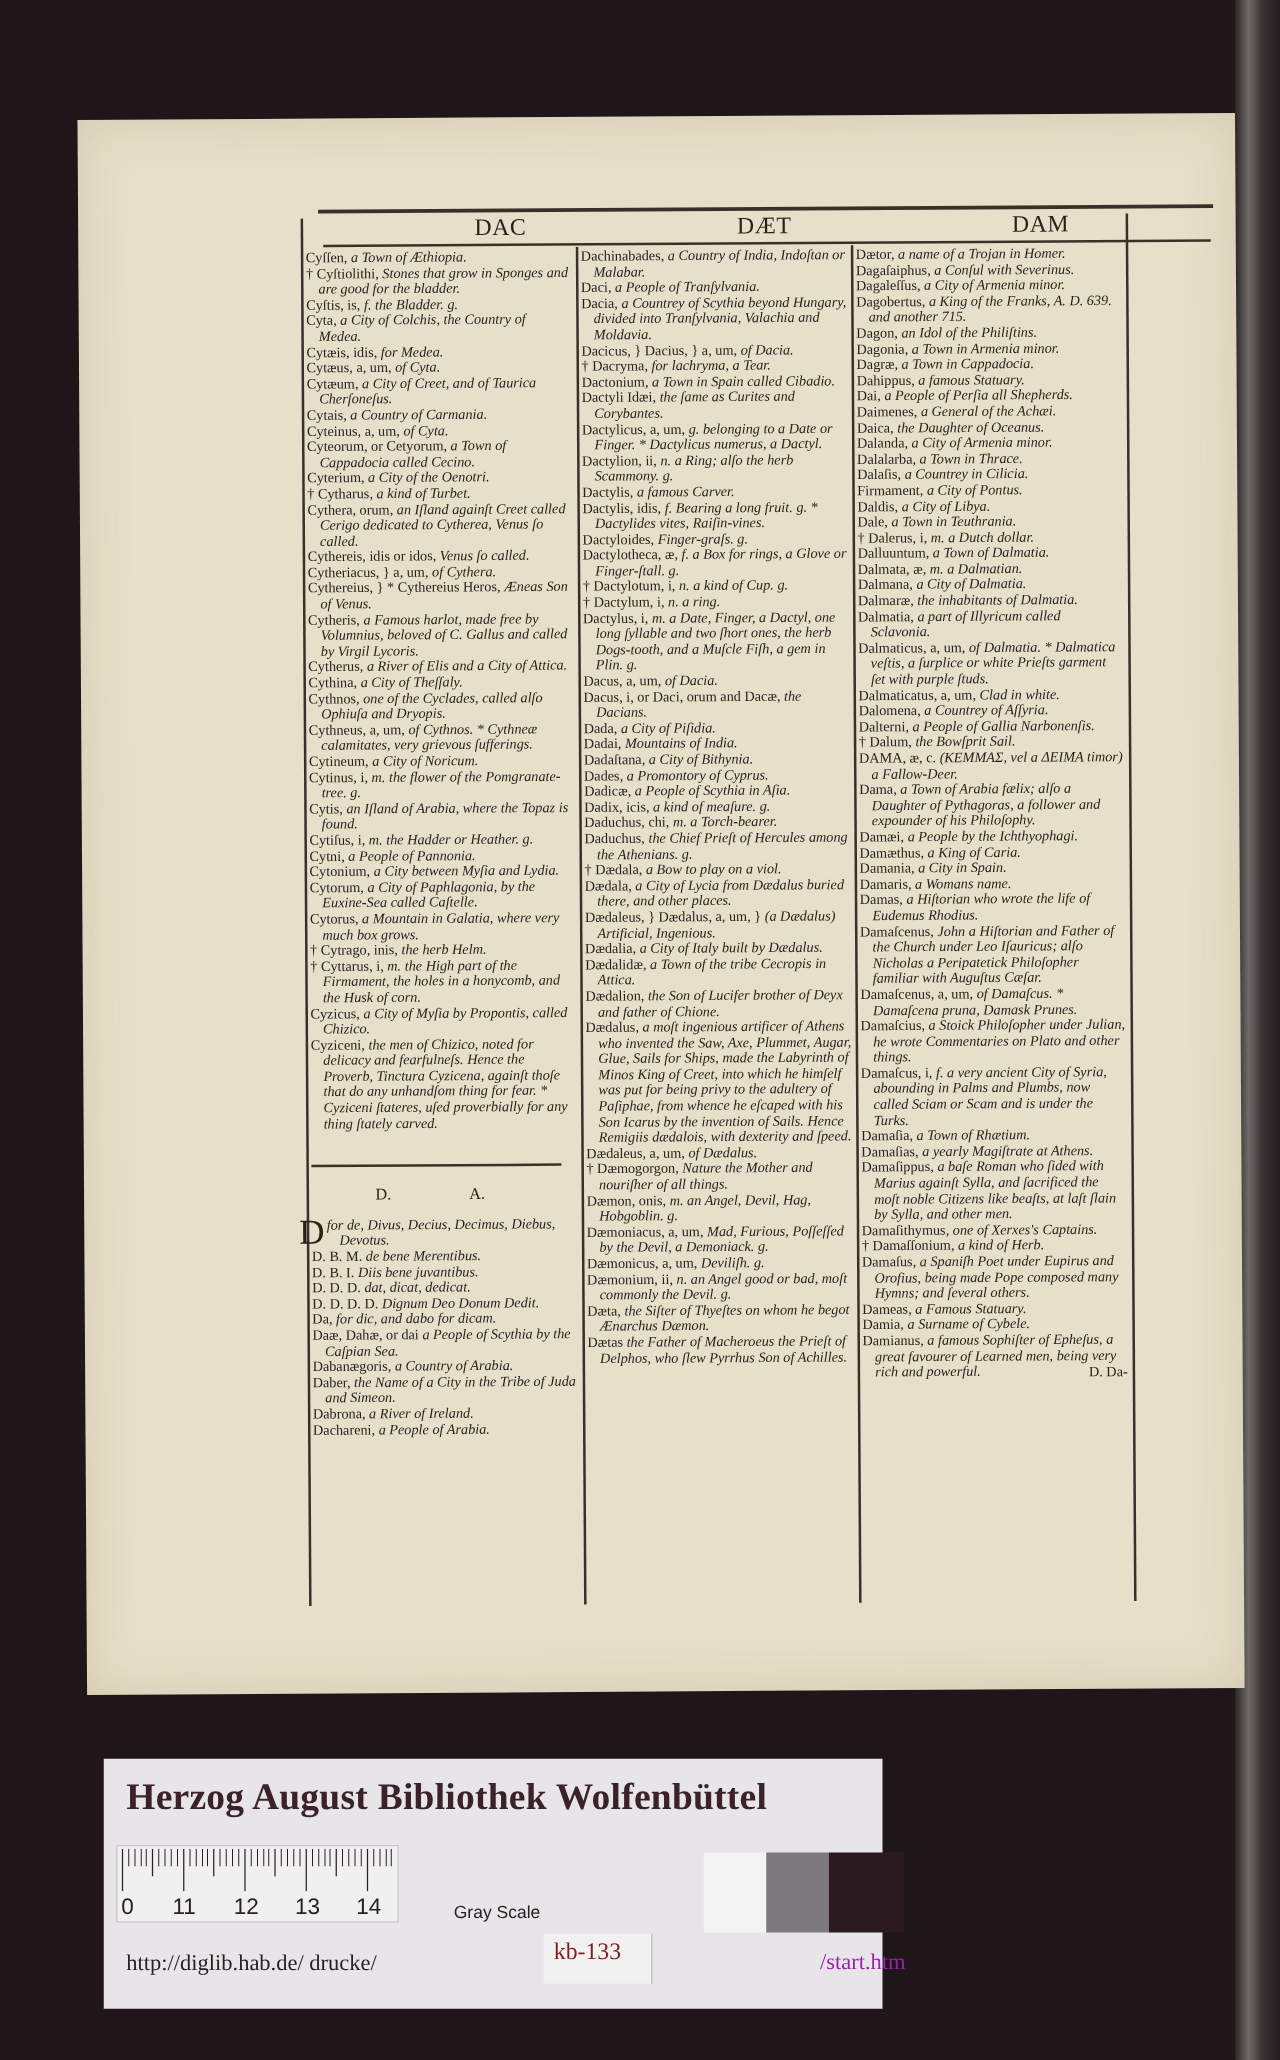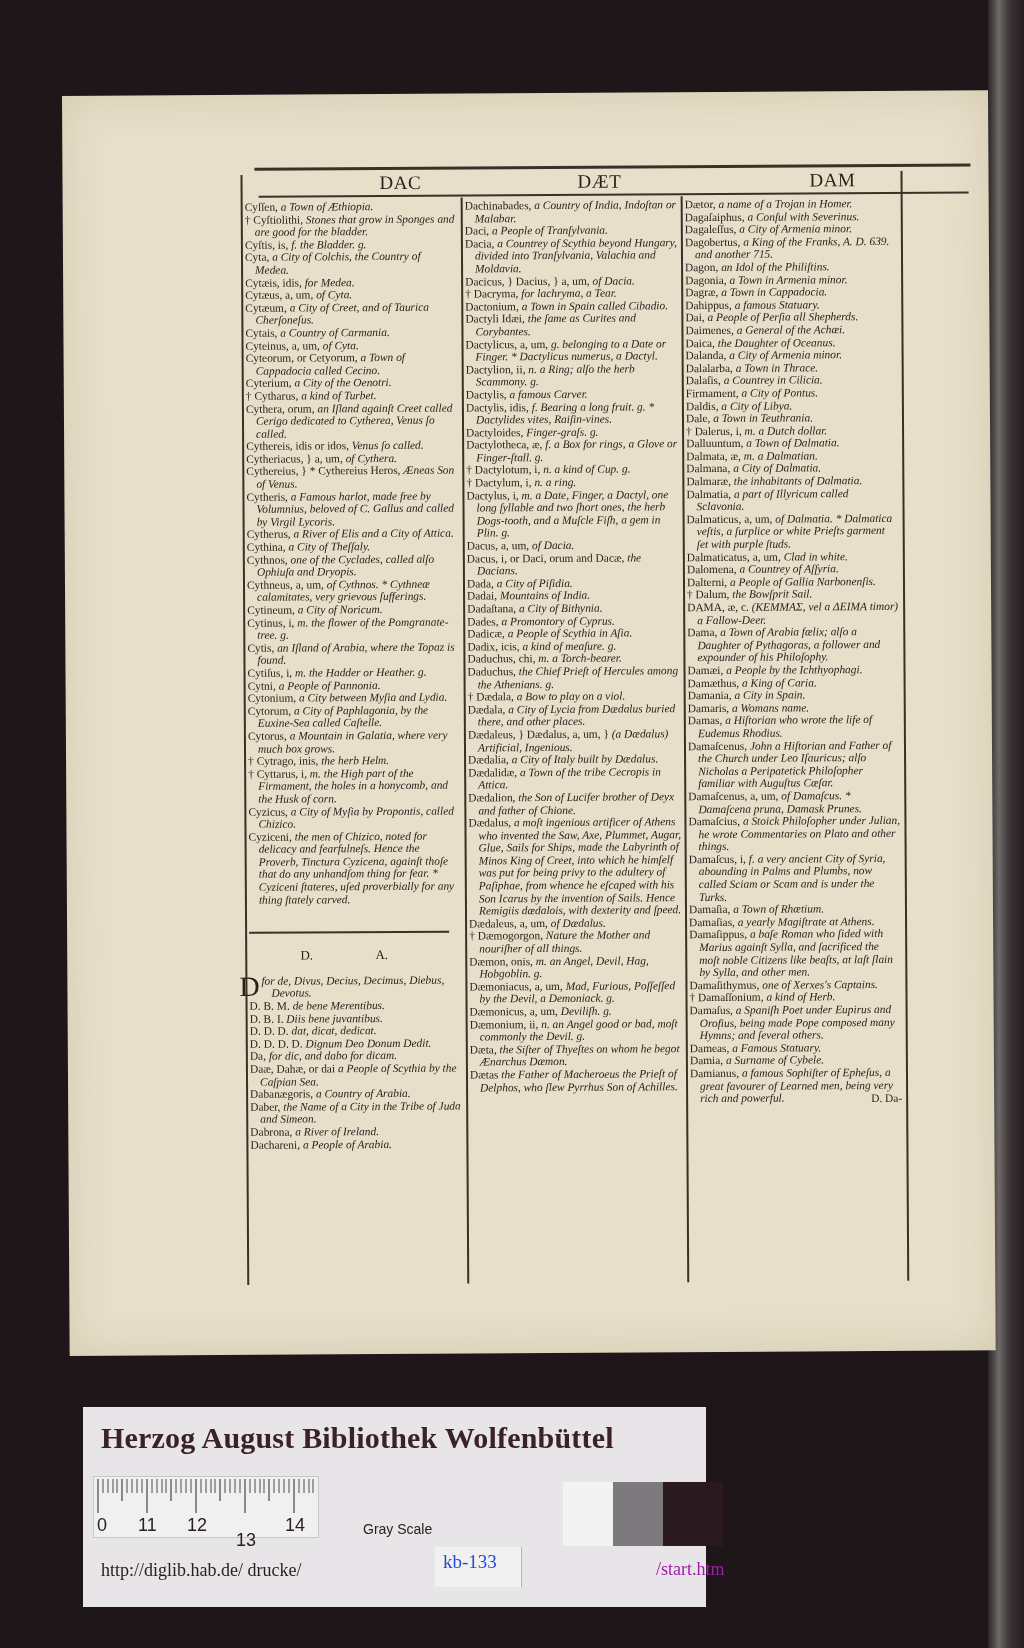--- a/index.html
+++ b/index.html
@@ -23,21 +23,21 @@
     position:absolute; left:192px; top:73px; width:716px; height:3px;
     background:#3c2f28;
   }
   .headers {
     position:absolute; left:192px; top:78px; width:716px; height:22px;
   }
   .hdr {
     position:absolute; top:0; font-size:19px; color:#2a1f1a; letter-spacing:0.5px;
   }
   .hdr.h1 { left:125px; }
-  .hdr.h2 { left:323px; }
+  .hdr.h2 { left:335px; }
   .hdr.h3 { left:555px; }
   .under-rule {
     position:absolute; left:196px; top:101px; width:710px; height:2px;
     background:#3c2f28;
   }
   .vline {
     position:absolute; width:2px; background:#3c2f28;
   }
   .col {
     position:absolute; top:106px; color:#2b211c;
@@ -91,21 +91,21 @@
   }
   .swatch { position:absolute; top:75px; height:64px; }
   .sw1 { left:480px; width:50px; background:#f3f3f3; }
   .sw2 { left:530px; width:50px; background:#7c7a7d; }
   .sw3 { left:580px; width:60px; background:#2a1a20; }
   .code-box {
     position:absolute; left:352px; top:140px; width:86px; height:40px;
     background:#f2f1f2; border-right:1px solid #b8b5b8;
   }
   .code {
-    position:absolute; left:360px; top:144px; font-size:19px; color:#1d4ed8;
+    position:absolute; left:360px; top:144px; font-size:19px; color:#7f1d1d;
   }
   .url-left {
     position:absolute; left:18px; top:153px; font-size:18px; color:#2a2024;
   }
   .url-right {
     position:absolute; left:573px; top:152px; font-size:18px; color:#a21caf;
   }
 </style>
 </head>
 <body>
@@ -323,21 +323,21 @@
         <line x1="203" y1="0" x2="203" y2="14"></line>
           <line x1="208" y1="0" x2="208" y2="14"></line>
           <line x1="213" y1="0" x2="213" y2="14"></line>
           <line x1="217" y1="0" x2="217" y2="14"></line>
       </g>
     </svg>
     <div class="ruler-nums">
       <span style="left:3px;">0</span>
       <span style="left:44px;text-align:center;">11</span>
       <span style="left:93px;">12</span>
-      <span style="left:142px;margin-top:15px;">13</span>
+      <span style="left:142px;">13</span>
       <span style="left:191px;">14</span>
     </div>
   </div>
   <div class="gray-label">Gray Scale</div>
   <div class="swatch sw1"></div>
   <div class="swatch sw2"></div>
   <div class="swatch sw3"></div>
   <div class="code-box"></div>
   <div class="code">kb-133</div>
   <div class="url-left">http://diglib.hab.de/ drucke/</div>

